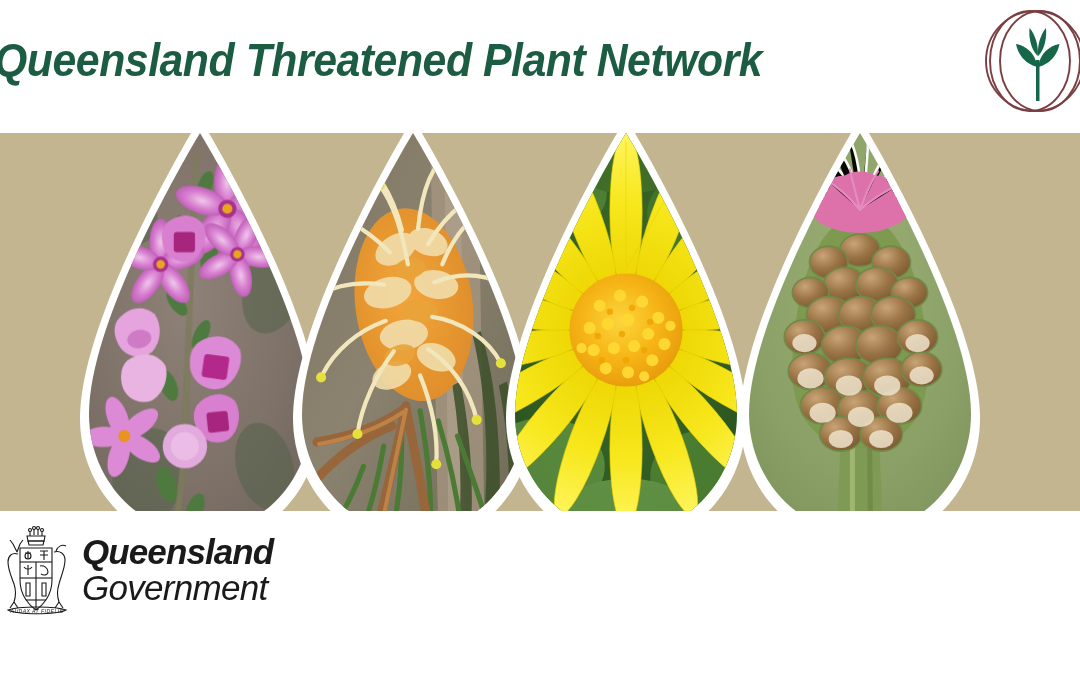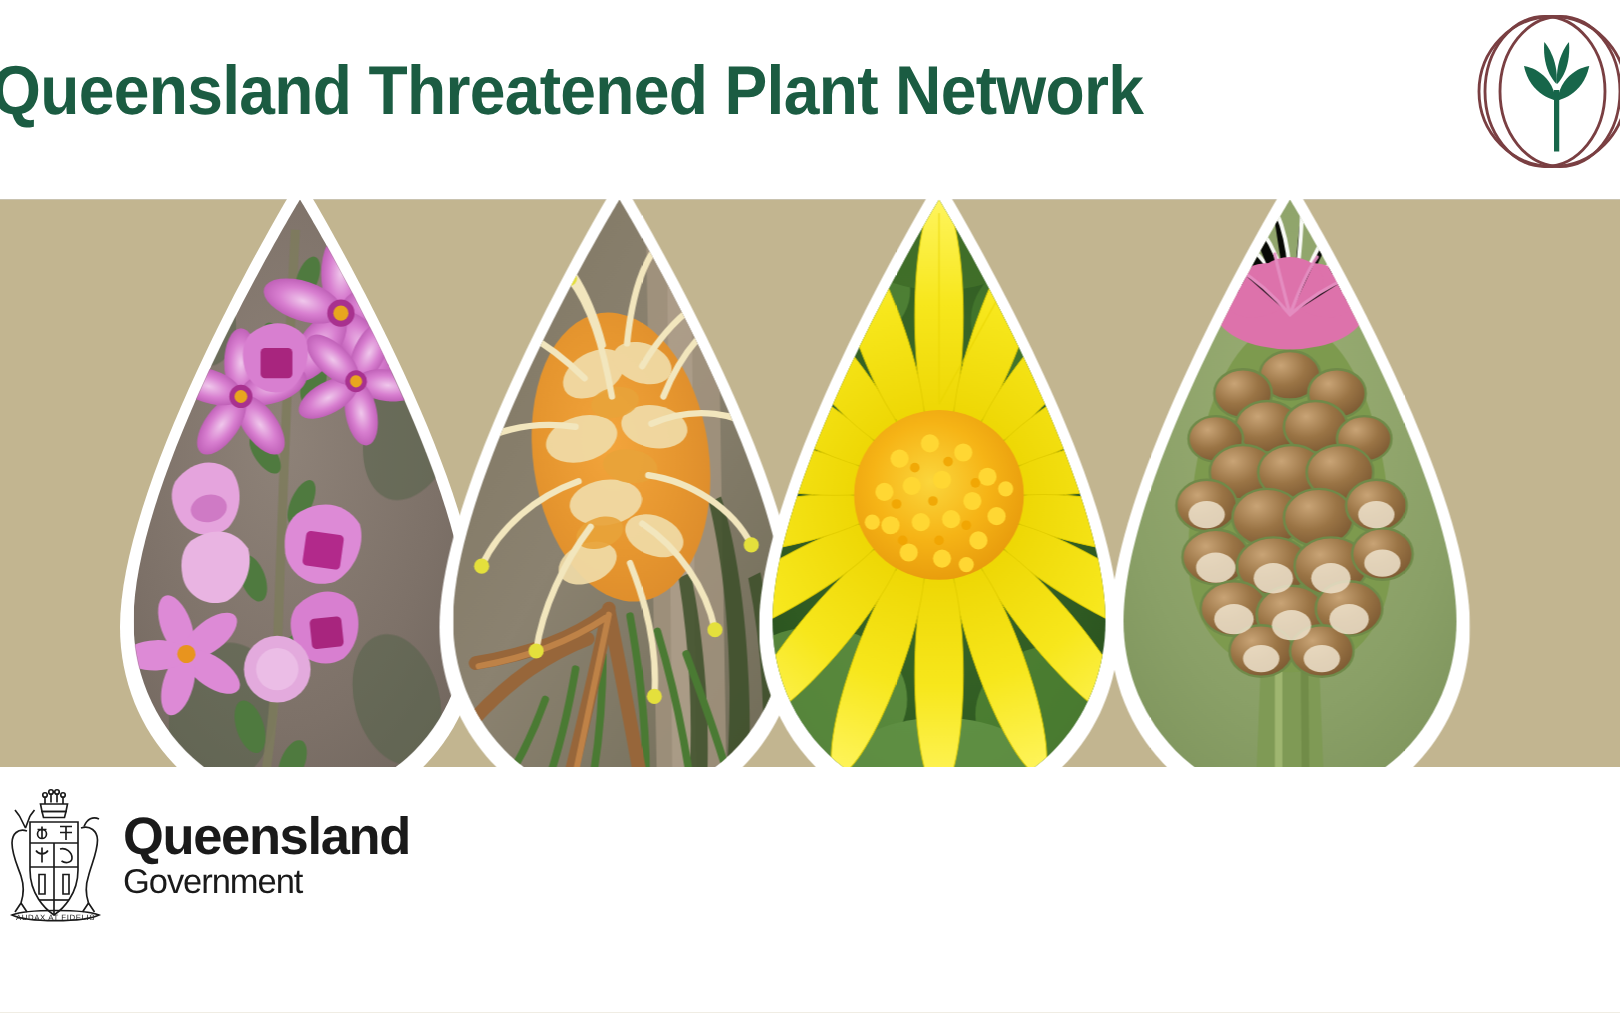--- a/index.html
+++ b/index.html
@@ -5,21 +5,22 @@
   * { margin:0; padding:0; box-sizing:border-box; }
   html, body {
     width:1080px; height:675px;
     background:#ffffff;
     font-family:"Liberation Sans", sans-serif;
     overflow:hidden;
   }
   #banner {
     position:relative;
     width:1080px; height:497px;
-    background:#a3a3a3;
+    background:#eab308;
+    font-style:italic;
   }
 
   
   #header-area {
     position:absolute; left:0; top:0; width:1080px; height:133px;
     background:#ffffff;
   }
   #page-title {
     position:absolute;
     left:-6px; top:33px;
@@ -94,21 +95,21 @@
     margin-left:12px;
     line-height:1.02;
     color:#1a1a1a;
   }
   #qld-gov-line1 {
     font-family:"Liberation Sans", sans-serif;
     font-size:35px; font-weight:bold; letter-spacing:-0.9px;
   }
   #qld-gov-line2 {
     font-family:"Liberation Sans", sans-serif;
-    font-size:23px; font-weight:normal; letter-spacing:-0.7px;
+    font-size:35px; font-weight:normal; letter-spacing:-0.7px;
   }
 </style>
 </head>
 <body>
 
 <div id="banner">
 
   <div id="header-area">
     <div id="page-title">Queensland Threatened Plant Network</div>
 

